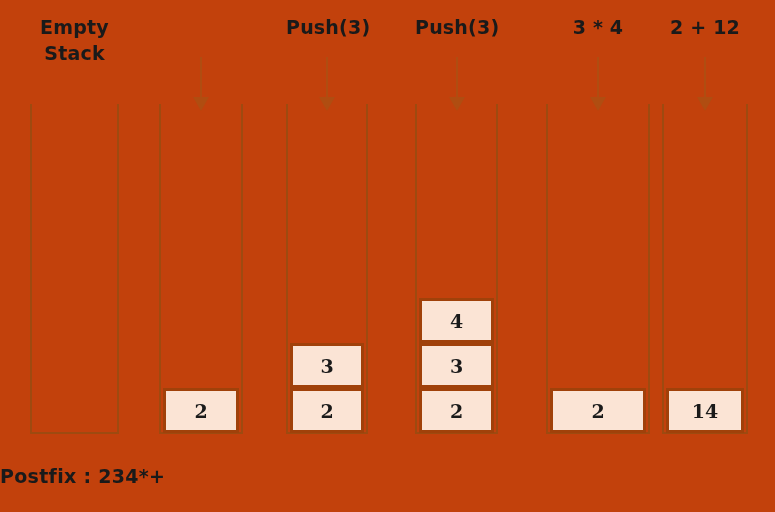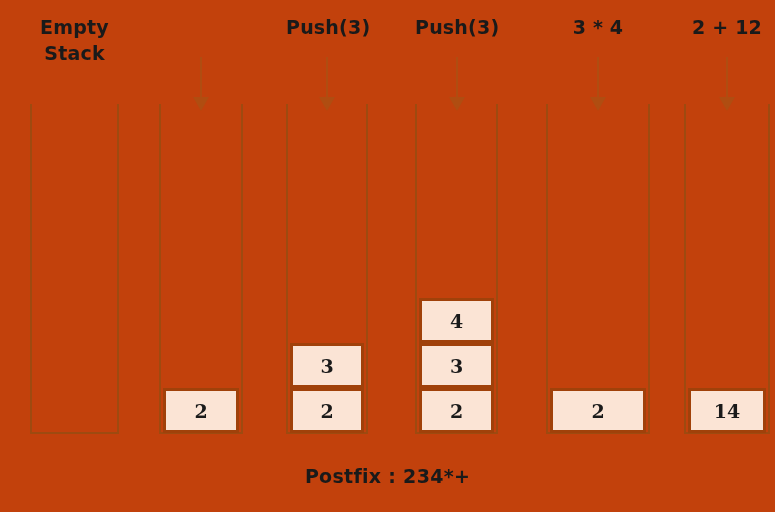--- a/index.html
+++ b/index.html
@@ -98,21 +98,21 @@
     justify-content: center;
     color: #1a1a1a;
     font-size: 19px;
     font-family: "DejaVu Serif", "Liberation Serif", serif;
   }
   .caption {
     position: absolute;
     left: 0;
     right: 0;
     top: 465px;
-    text-align: center;
+    text-align: left;
     color: #1a1a1a;
     font-size: 19px;
     letter-spacing: 0.3px;
   }
 </style>
 </head>
 <body>
 
 <div id="canvas">
 
@@ -176,21 +176,21 @@
       <div class="arrow-head"></div>
     </div>
     <div class="rail rail-left"></div>
     <div class="rail rail-right"></div>
     <div class="rail rail-bottom"></div>
     <div class="stack-area">
       <div class="cell">2</div>
     </div>
   </div>
 
-  <div class="col" style="left:684px; width:86px;">
+  <div class="col" style="left:662px; width:86px;">
     <div class="col-header">2 + 12</div>
     <div class="arrow">
       <div class="arrow-shaft"></div>
       <div class="arrow-head"></div>
     </div>
     <div class="rail rail-left"></div>
     <div class="rail rail-right"></div>
     <div class="rail rail-bottom"></div>
     <div class="stack-area">
       <div class="cell">14</div>

